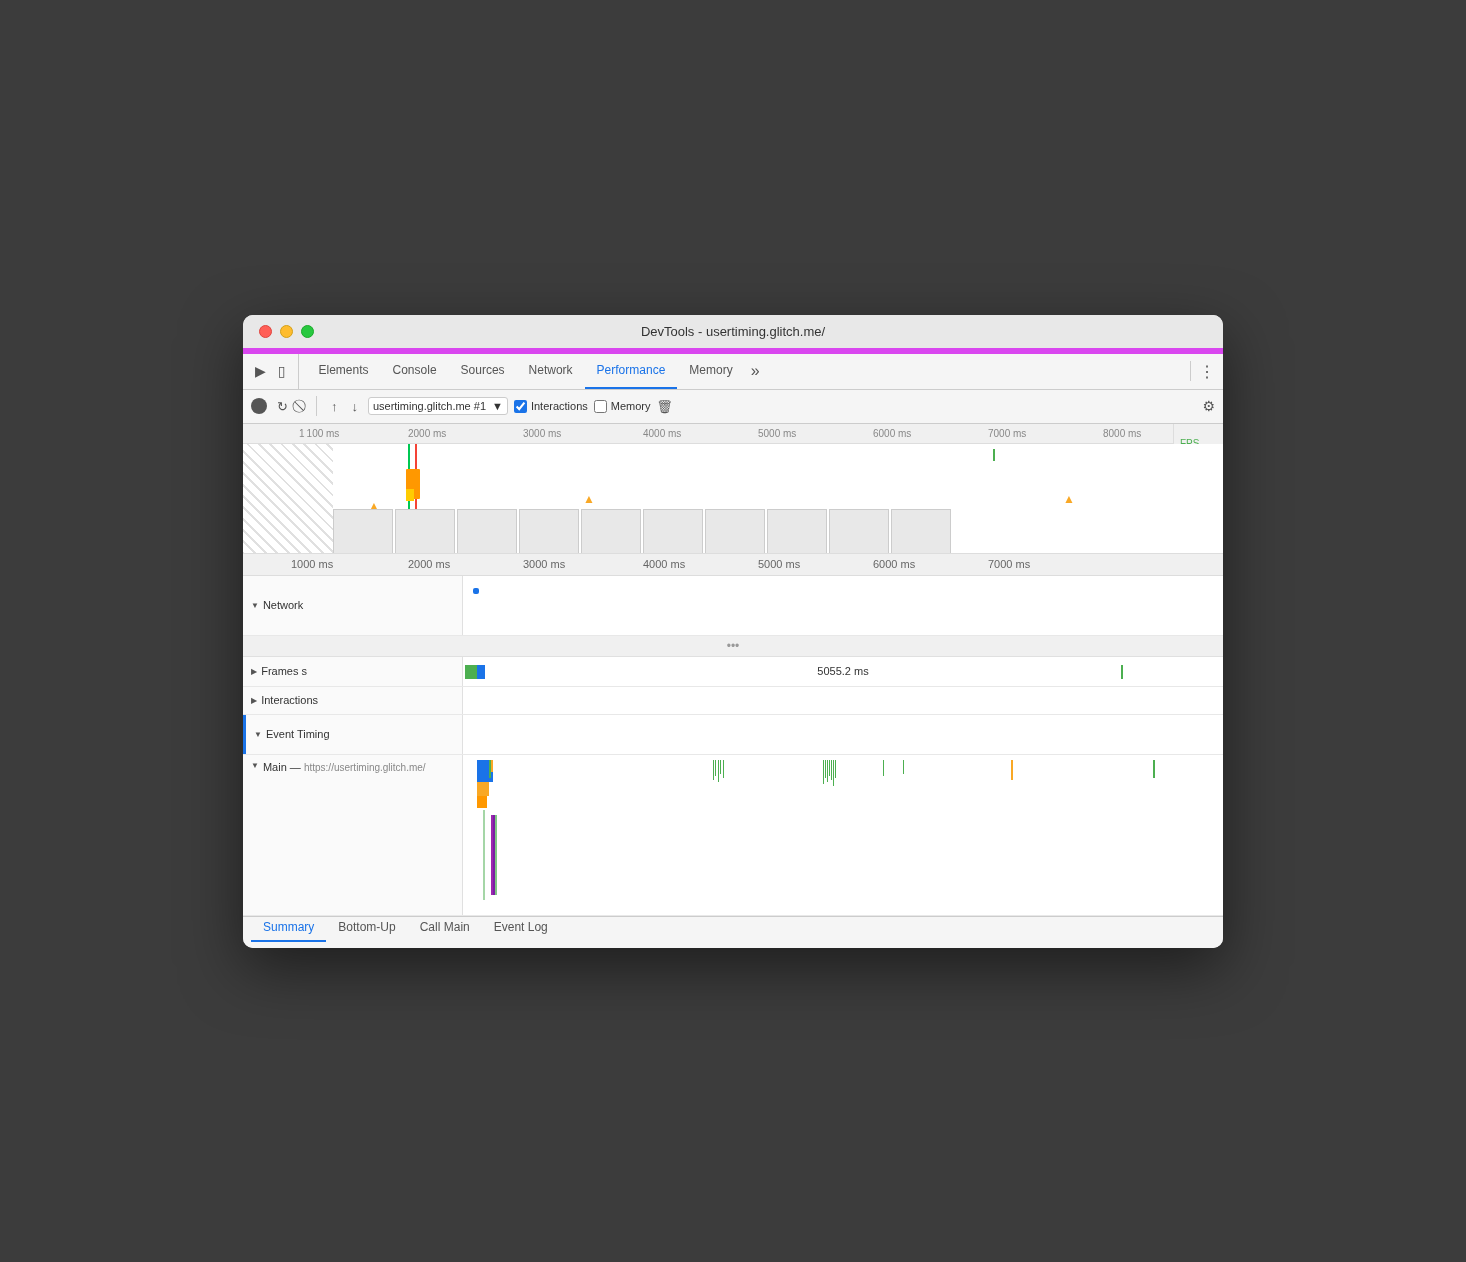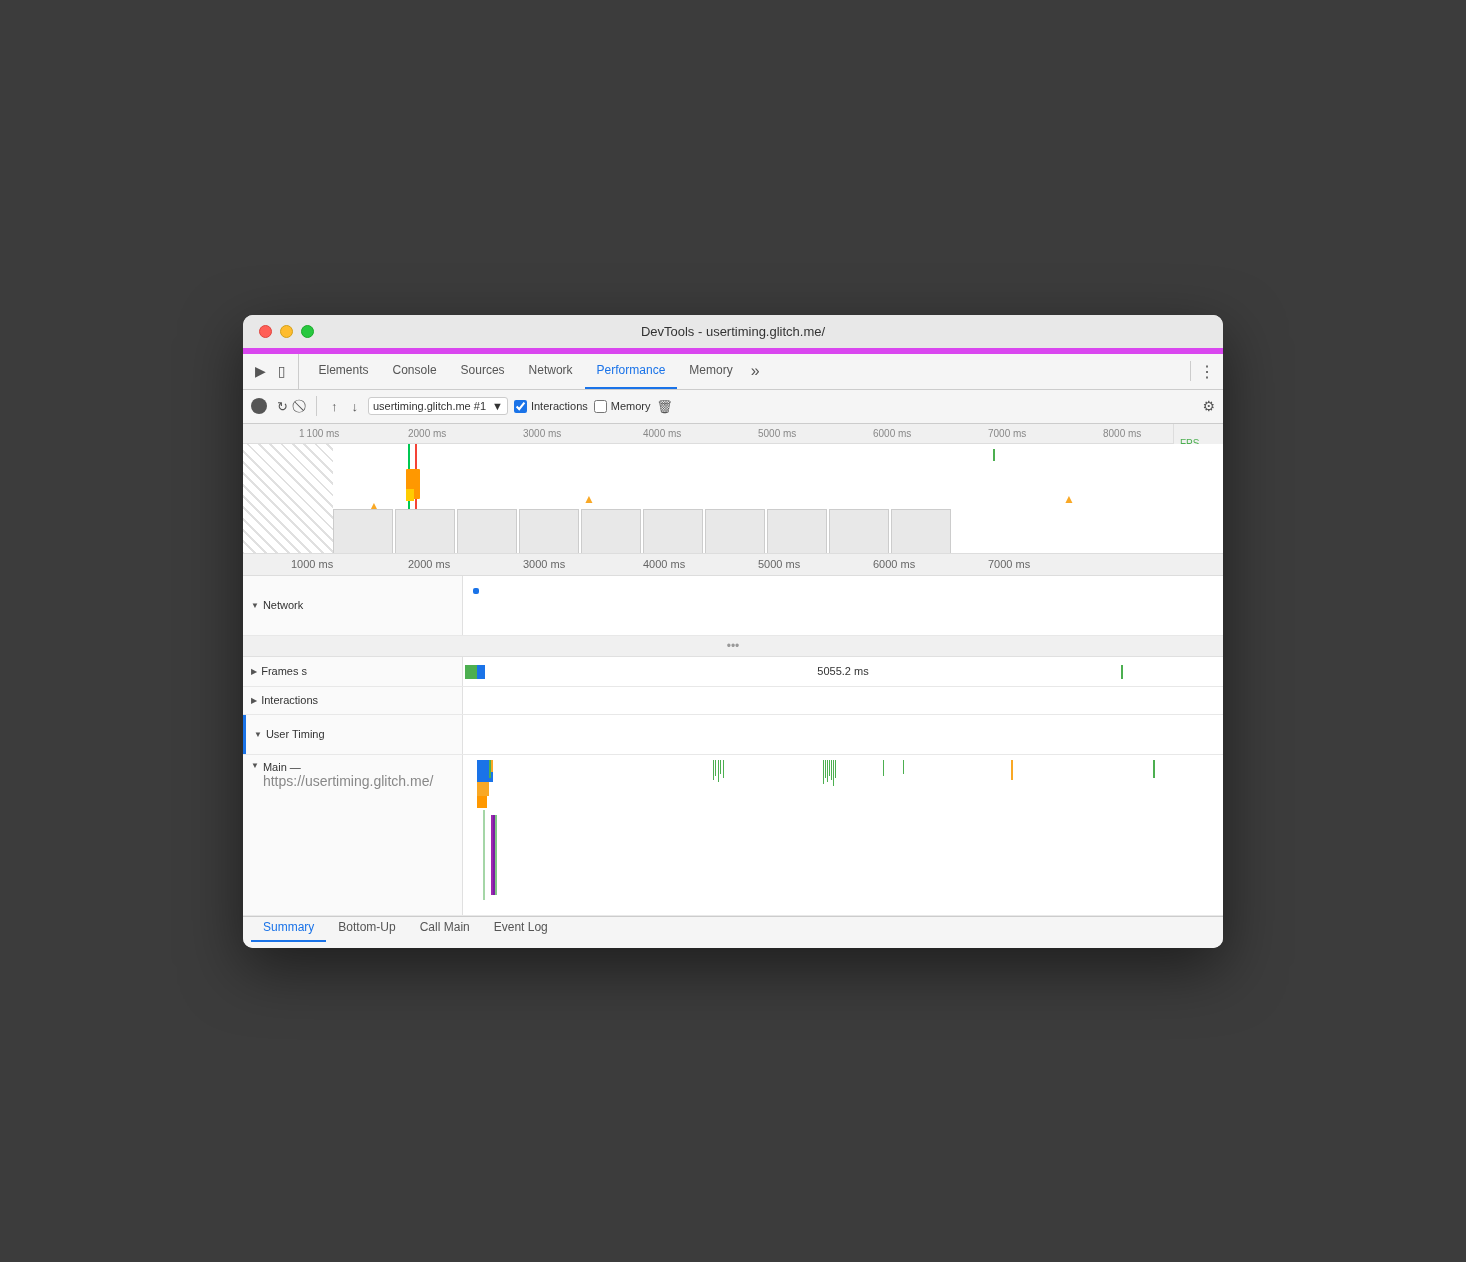--- a/index.html
+++ b/index.html
@@ -629,28 +629,28 @@
         <span class="triangle">▶</span>
         <span>Interactions</span>
       </div>
       <div class="panel-content">
       </div>
     </div>
 
     <div class="panel-row user-timing-row">
       <div class="panel-label" style="border-left:3px solid #1a73e8;">
         <span class="triangle">▼</span>
-        <span>User Timing</span>
+        <span>Event Timing</span>
       </div>
     </div>
 
     <div class="panel-row main-row">
       <div class="panel-label" style="align-items:flex-start;padding-top:6px;">
         <span class="triangle">▼</span>
-        <span>Main — <span style="color:#888;font-size:14px;">https://usertiming.glitch.me/</span></span>
+        <span>Main — <span style="color:#888;font-size:10px;">https://usertiming.glitch.me/</span></span>
       </div>
       <div class="panel-content main-content">
 
         <div class="main-blue-block"></div>
         <div class="main-yellow-block"></div>
         <div class="main-orange-block"></div>
 
         <div style="position:absolute;left:26px;top:5px;width:2px;height:18px;background:#4CAF50;"></div>
         <div style="position:absolute;left:28px;top:5px;width:2px;height:12px;background:#f9a825;"></div>
 

